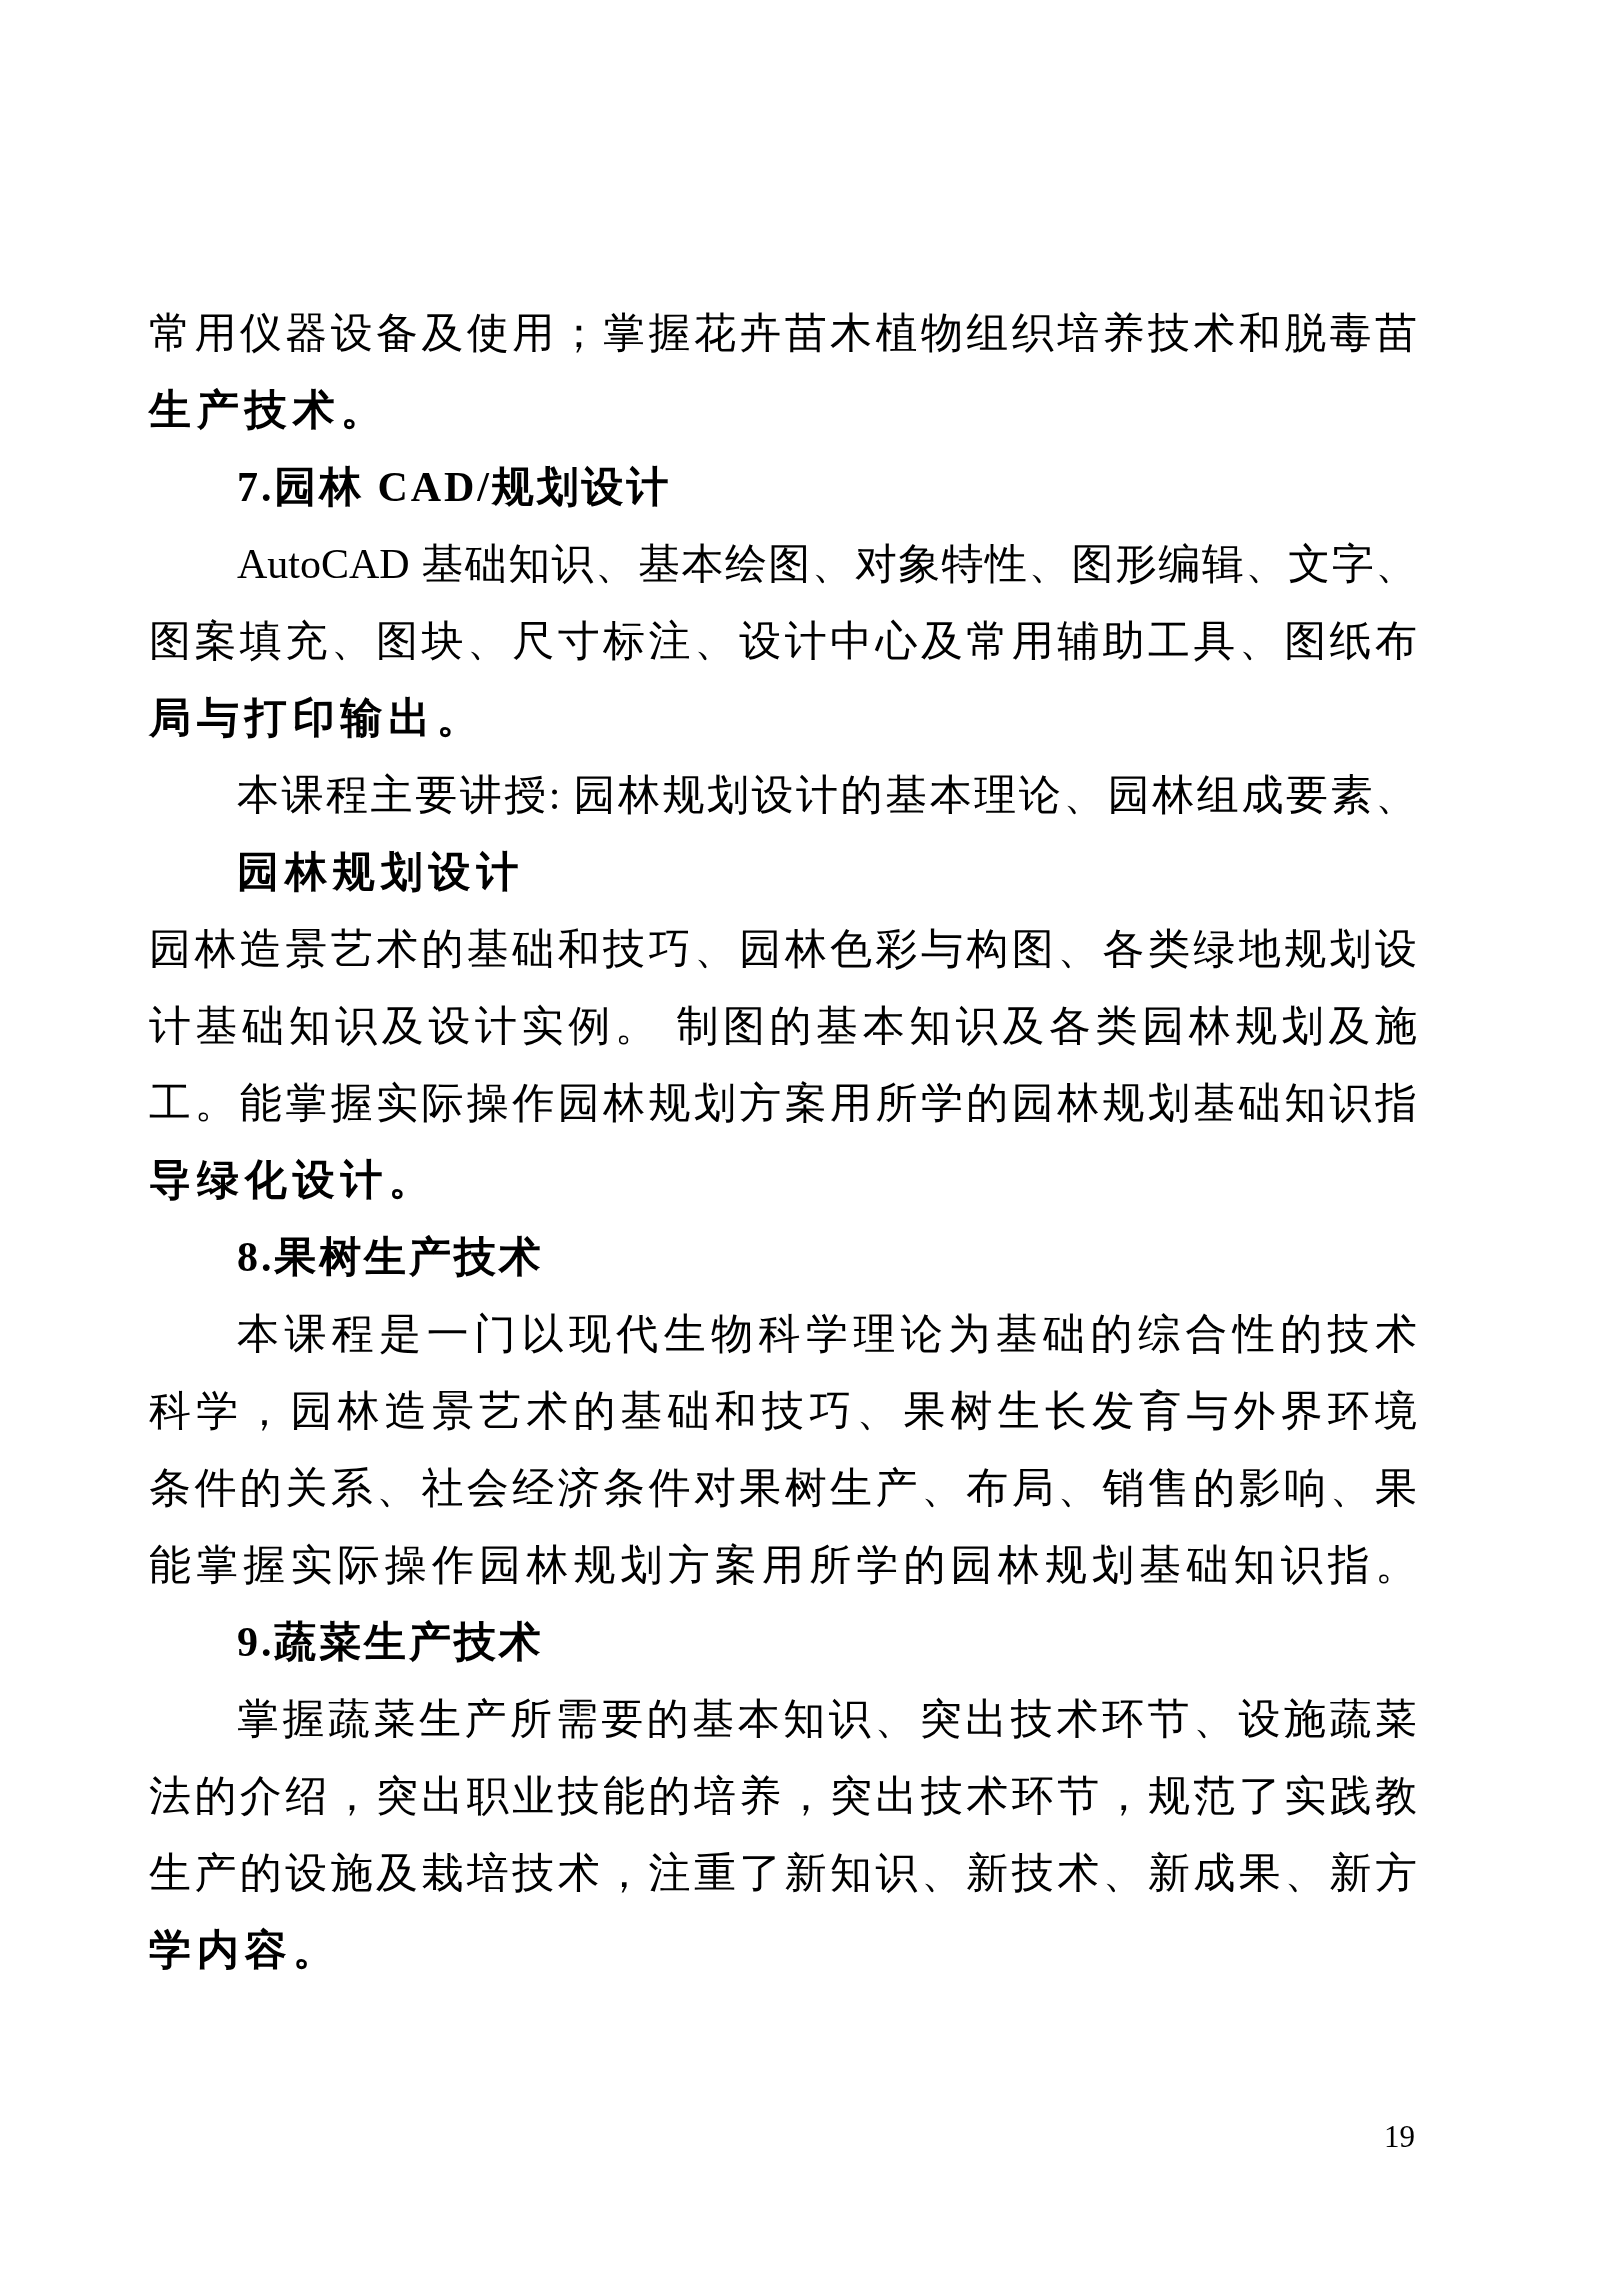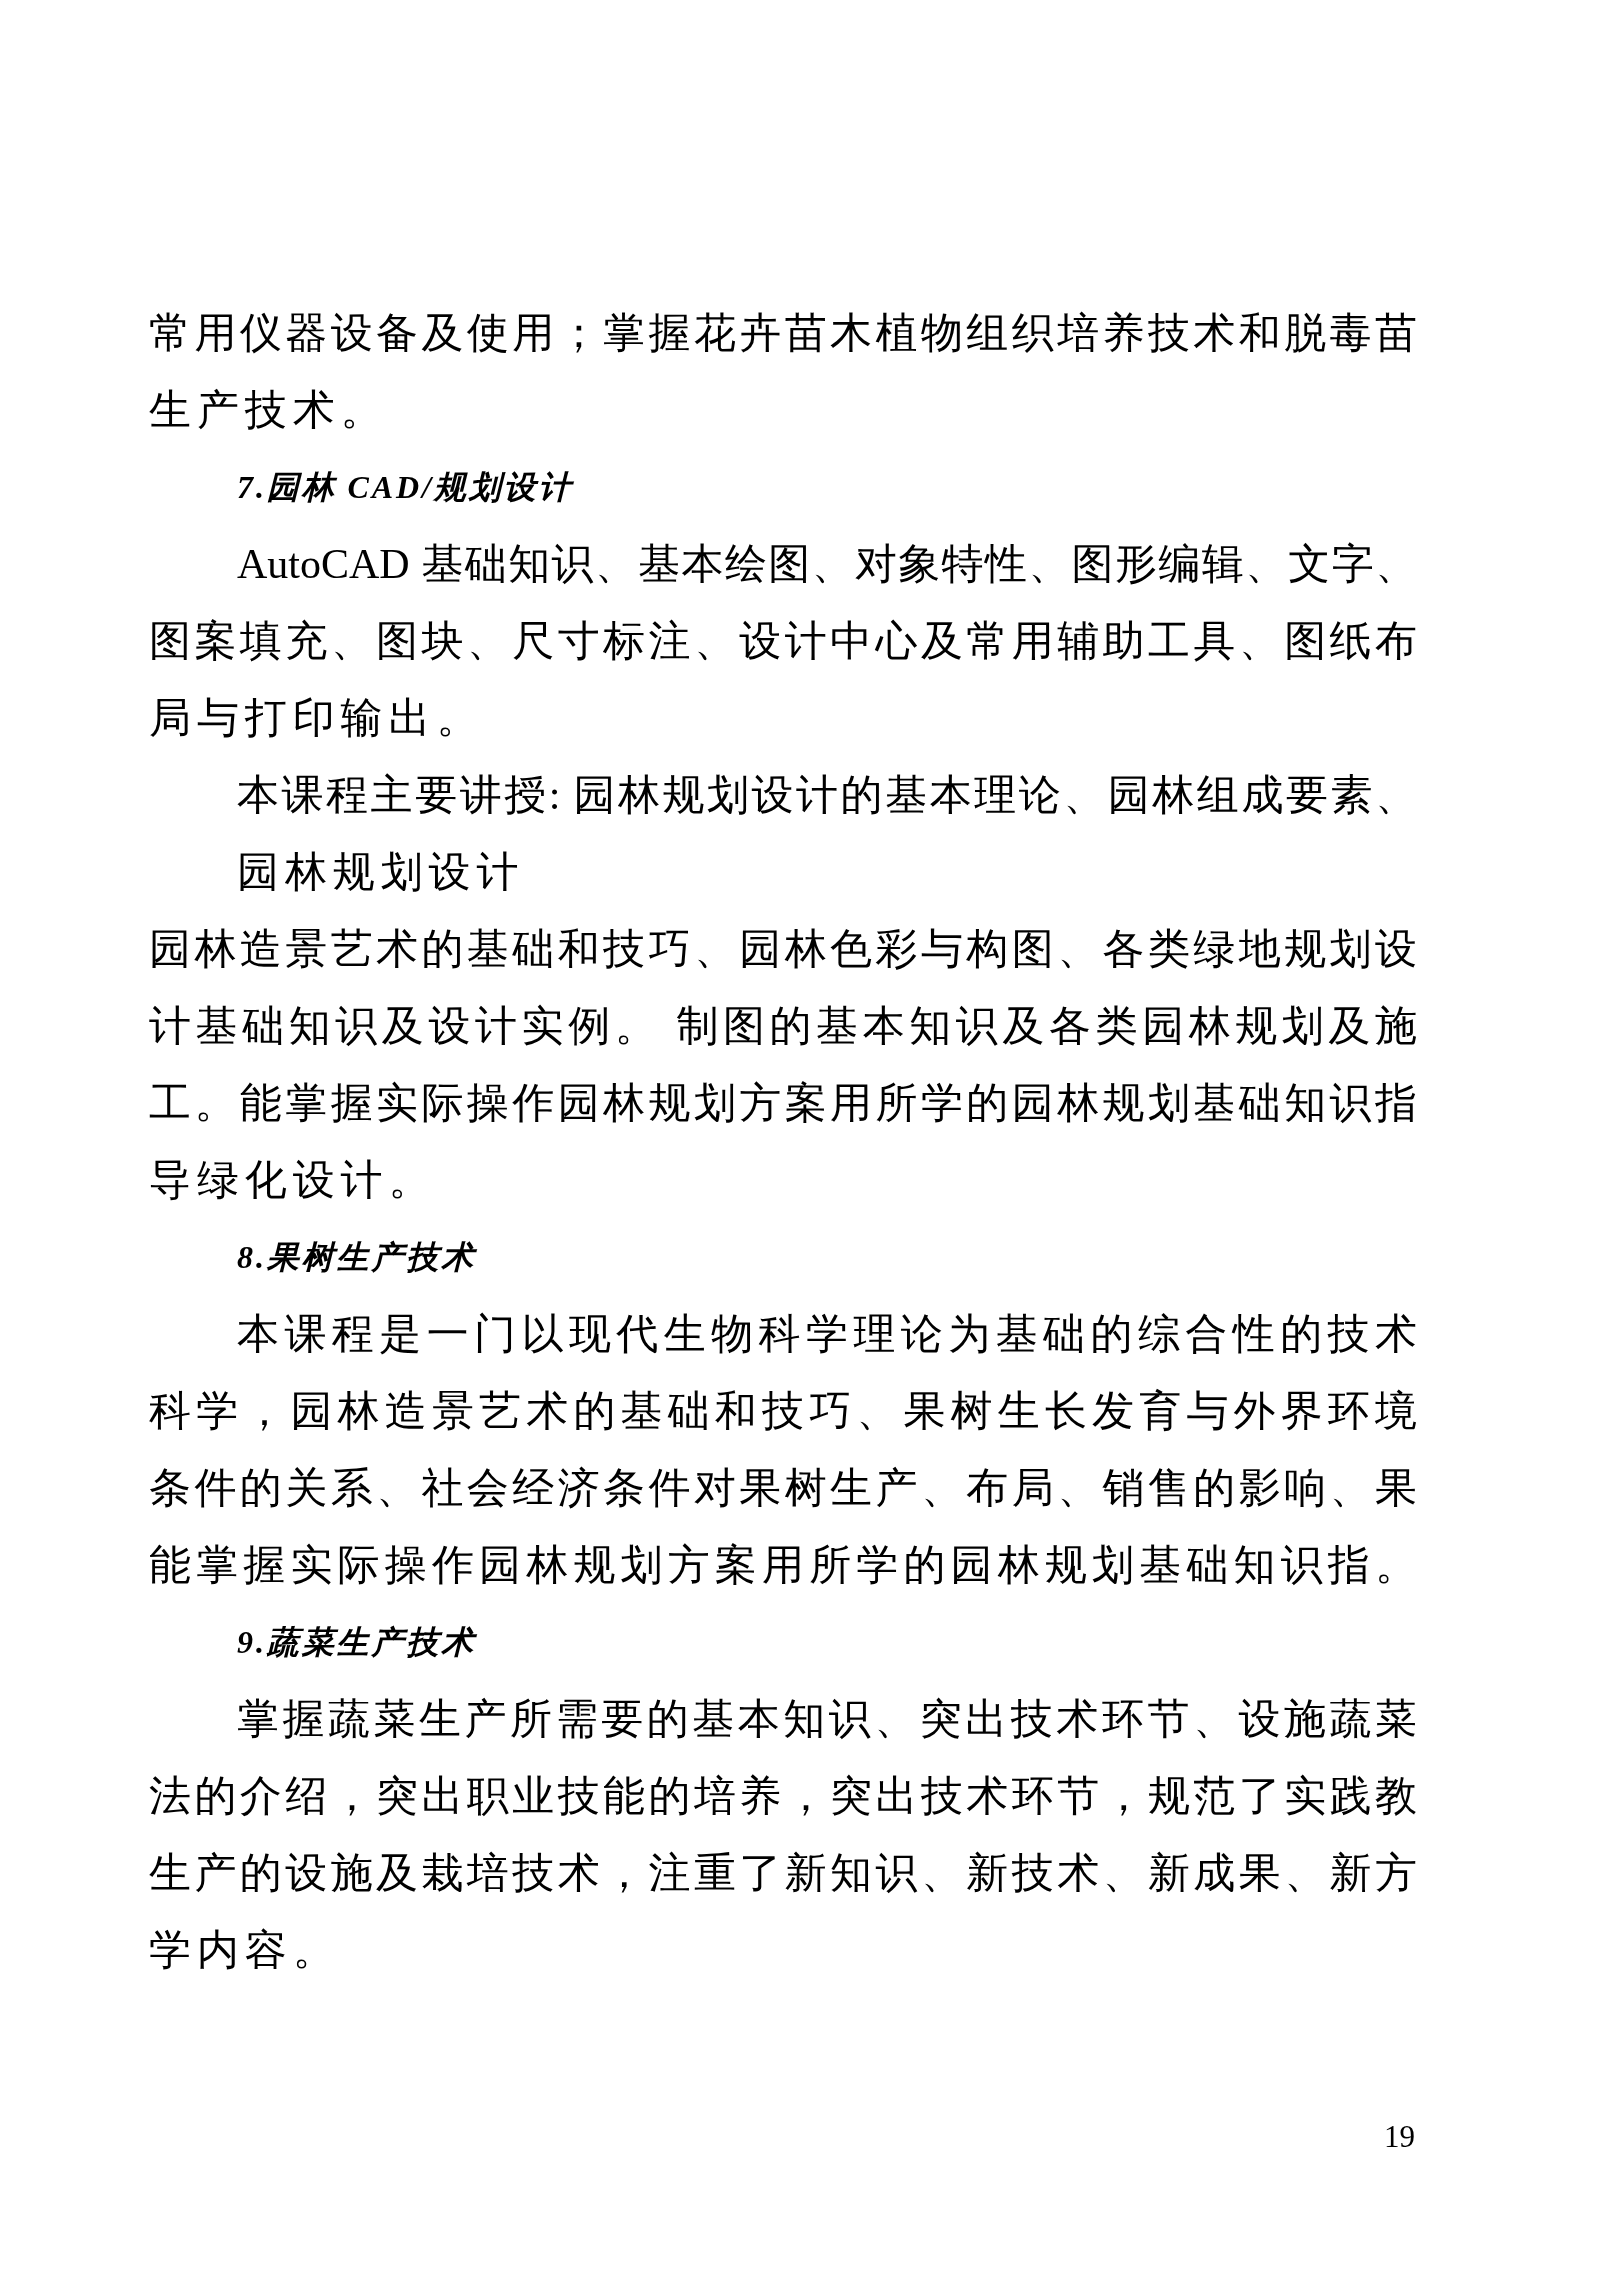--- a/index.html
+++ b/index.html
@@ -31,30 +31,30 @@
     
     .just {
       text-align: justify;
       text-align-last: justify;
       text-justify: inter-character;
     }
     
     .left {
       letter-spacing: 5.9px;
       white-space: nowrap;
+      font-weight: bold;
     }
     
     .indent {
       text-indent: 88px;
     }
     .heading {
       font-weight: bold;
-      font-size: 32px;
+      font-size: 42px;
       letter-spacing: 2.9px;
-      font-style: italic;
     }
     .page-num {
       position: absolute;
       left: 1384px;
       top: 2119px;
       font-size: 31px;
       line-height: 35px;
     }
   </style>
 </head>

